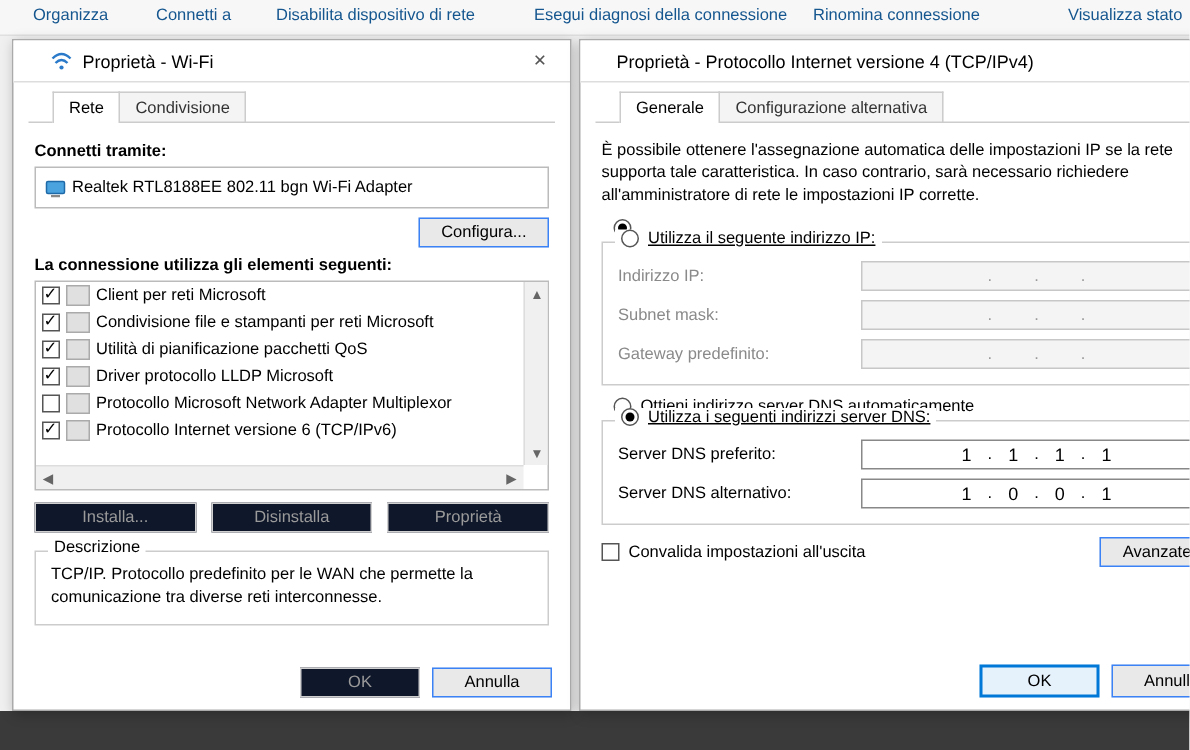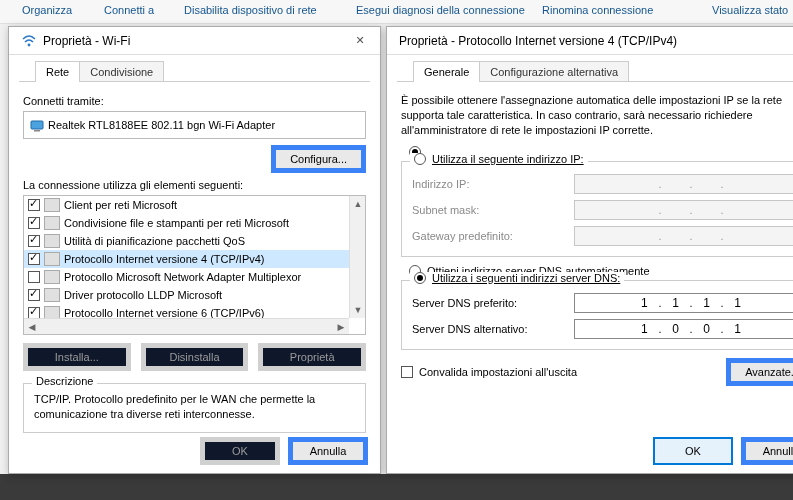--- a/index.html
+++ b/index.html
@@ -2,33 +2,33 @@
 <html><head>
 <meta charset="utf-8">
 <style>
 * { box-sizing: border-box; margin: 0; padding: 0; font-family: "Segoe UI", Tahoma, sans-serif; font-size: 11px; }
 body { background: #f0f0f0; width: 793px; height: 500px; position: relative; overflow: hidden; }
 .toolbar-bg { position:absolute; top:0; left:0; right:0; height:24px; background:#f7f7f7; border-bottom:1px solid #e0e0e0;}
 .toolbar-item { position:absolute; top:4px; color:#15568f; font-size:11px; }
 .dialog { position:absolute; background:#fff; border:1px solid #aaa; box-shadow:1px 2px 8px rgba(0,0,0,.25); }
 .dlg1 { left:8px; top:26px; width:373px; height:448px; }
 .dlg2 { left:386px; top:26px; width:448px; height:448px; }
-.titlebar { height:28px; display:flex; align-items:center; padding:0 6px 0 12px; border-bottom:1px solid #ddd; background:#fff;}
+.titlebar { height:28px; display:flex; align-items:center; padding:0 6px 0 24px; border-bottom:1px solid #ddd; background:#fff;}
 .title-icon { width:16px; height:16px; margin-right:6px; }
 .title-text { flex:1; color:#000; font-size:12px; }
 .title-close { width:28px; text-align:center; color:#555; }
 .tabs { display:flex; padding:6px 10px 0 10px; }
 .tab { padding:4px 10px; border:1px solid #ccc; border-bottom:none; background:#fff; margin-right:-1px; position:relative; }
 .tab.inactive { background:#f4f4f4; color:#333; }
 .tab.active { background:#fff; z-index:2;margin-left:16px; }
 .tabline { margin:0 10px; border-top:1px solid #ccc; position:relative; top:-1px;}
 .body { padding:6px 14px 10px 14px; }
-.label { color:#000; margin:6px 0 4px 0; }
+.label { color:#000; margin:6px 0 4px 0;font-weight:bold; }
 .adapter-box { border:1px solid #bbb; padding:5px 6px; display:flex; align-items:center; height:28px;}
-.btn { background:#e9e9e9; border:5px solid #3b82f6; padding:3px 14px; min-width:86px; text-align:center; color:#000;}
+.btn { background:#e9e9e9; border:1px solid #3b82f6; padding:3px 14px; min-width:86px; text-align:center; color:#000;}
 .btn.primary { border:2px solid #0078d7; background:#e5f1fb;}
 .btn.disabled { color:#9a9a9a; background:#0f172a; border-color:#d0d0d0;}
 .right-align { display:flex; justify-content:flex-end; margin-top:6px; }
 .listbox { border:1px solid #bbb; height:140px; position:relative; background:#fff;}
 .list-inner { position:absolute; left:0; top:0; right:16px; bottom:16px; overflow:hidden;}
 .lv-row { display:flex; align-items:center; padding:1px 4px; height:18px; gap:4px;}
 .lv-row.selected { background:#cde8ff;}
 .chk { width:12px; height:12px; border:1px solid #555; display:inline-block; background:#fff; position:relative;}
 .chk.checked::after { content:"✓"; position:absolute; top:-3px; left:0; font-size:11px; color:#000;}
 .pic { width:16px; height:14px; background:#e0e0e0; border:1px solid #aaa;}
@@ -115,34 +115,29 @@
           <div class="lv-row">
             <span class="chk checked"></span>
             <span class="pic"></span>
             <span>Condivisione file e stampanti per reti Microsoft</span>
           </div>
           <div class="lv-row">
             <span class="chk checked"></span>
             <span class="pic"></span>
             <span>Utilità di pianificazione pacchetti QoS</span>
           </div>
-          <div class="lv-row selected">
-            <span class="chk checked"></span>
-            <span class="pic"></span>
-            <span>Protocollo Internet versione 4 (TCP/IPv4)</span>
+          <div class="lv-row">
+            <span class="chk checked"></span>
+            <span class="pic"></span>
+            <span>Driver protocollo LLDP Microsoft</span>
           </div>
           <div class="lv-row">
             <span class="chk"></span>
             <span class="pic"></span>
             <span>Protocollo Microsoft Network Adapter Multiplexor</span>
-          </div>
-          <div class="lv-row">
-            <span class="chk checked"></span>
-            <span class="pic"></span>
-            <span>Driver protocollo LLDP Microsoft</span>
           </div>
           <div class="lv-row">
             <span class="chk checked"></span>
             <span class="pic"></span>
             <span>Protocollo Internet versione 6 (TCP/IPv6)</span>
           </div>
         </div>
       <div class="sb-v">
           <div class="arr">▲</div>
           <div class="arr dn">▼</div>

